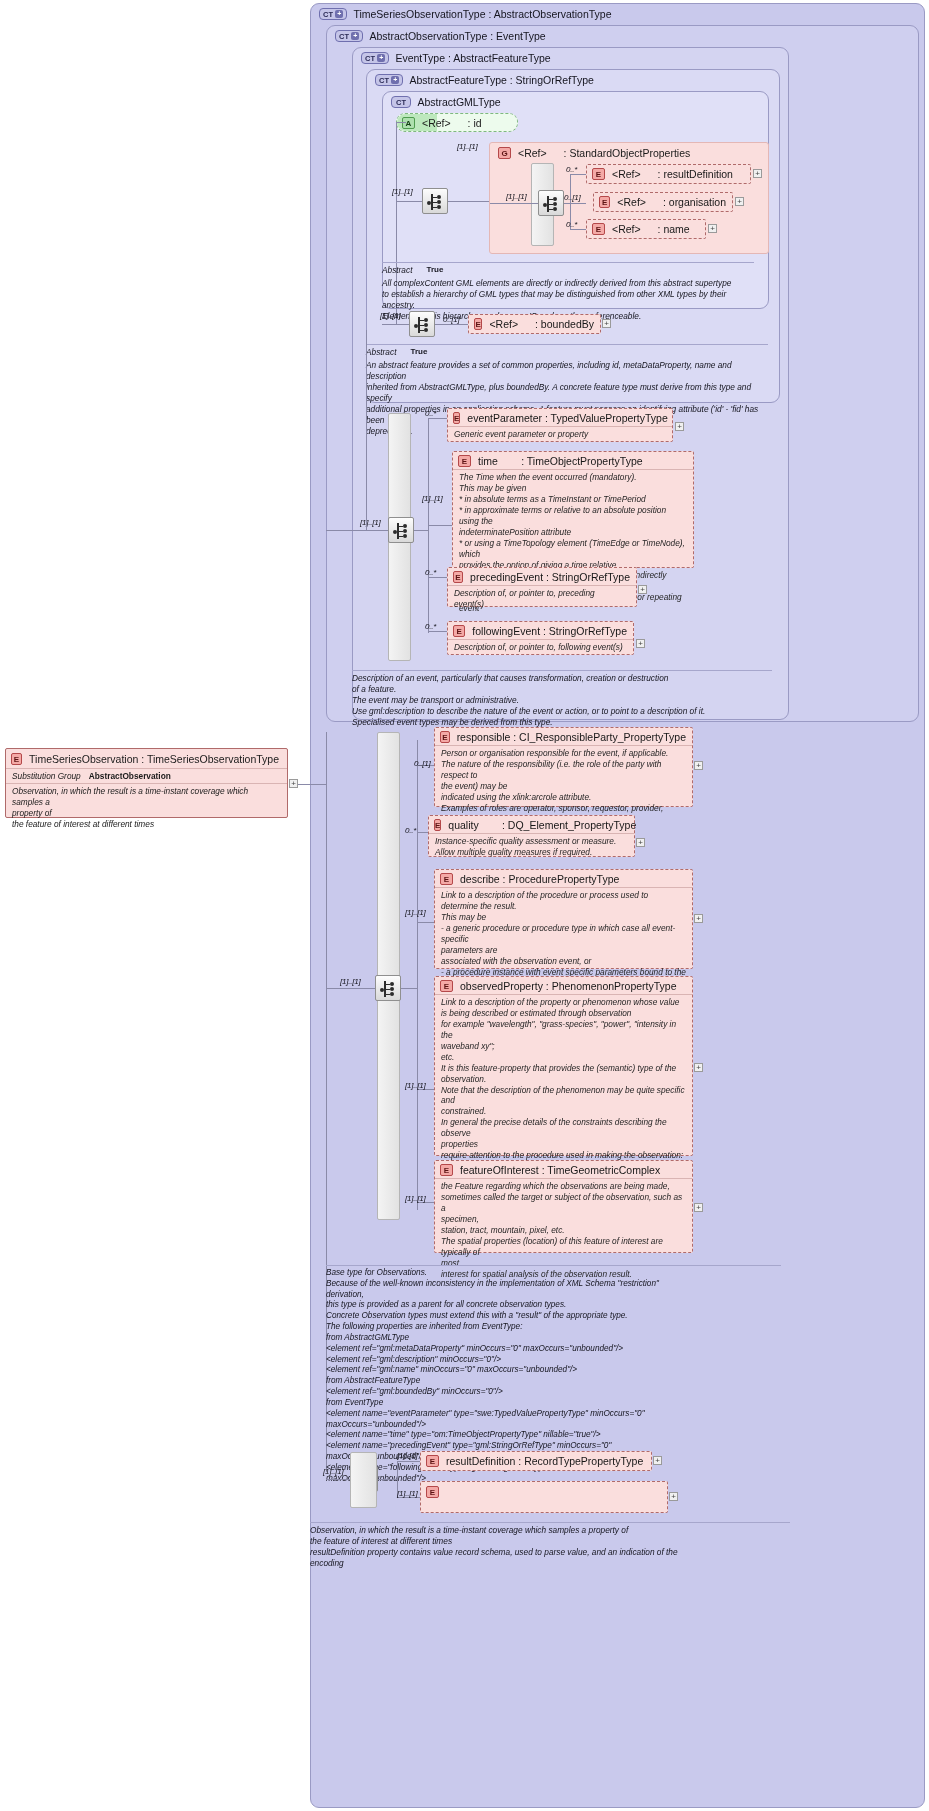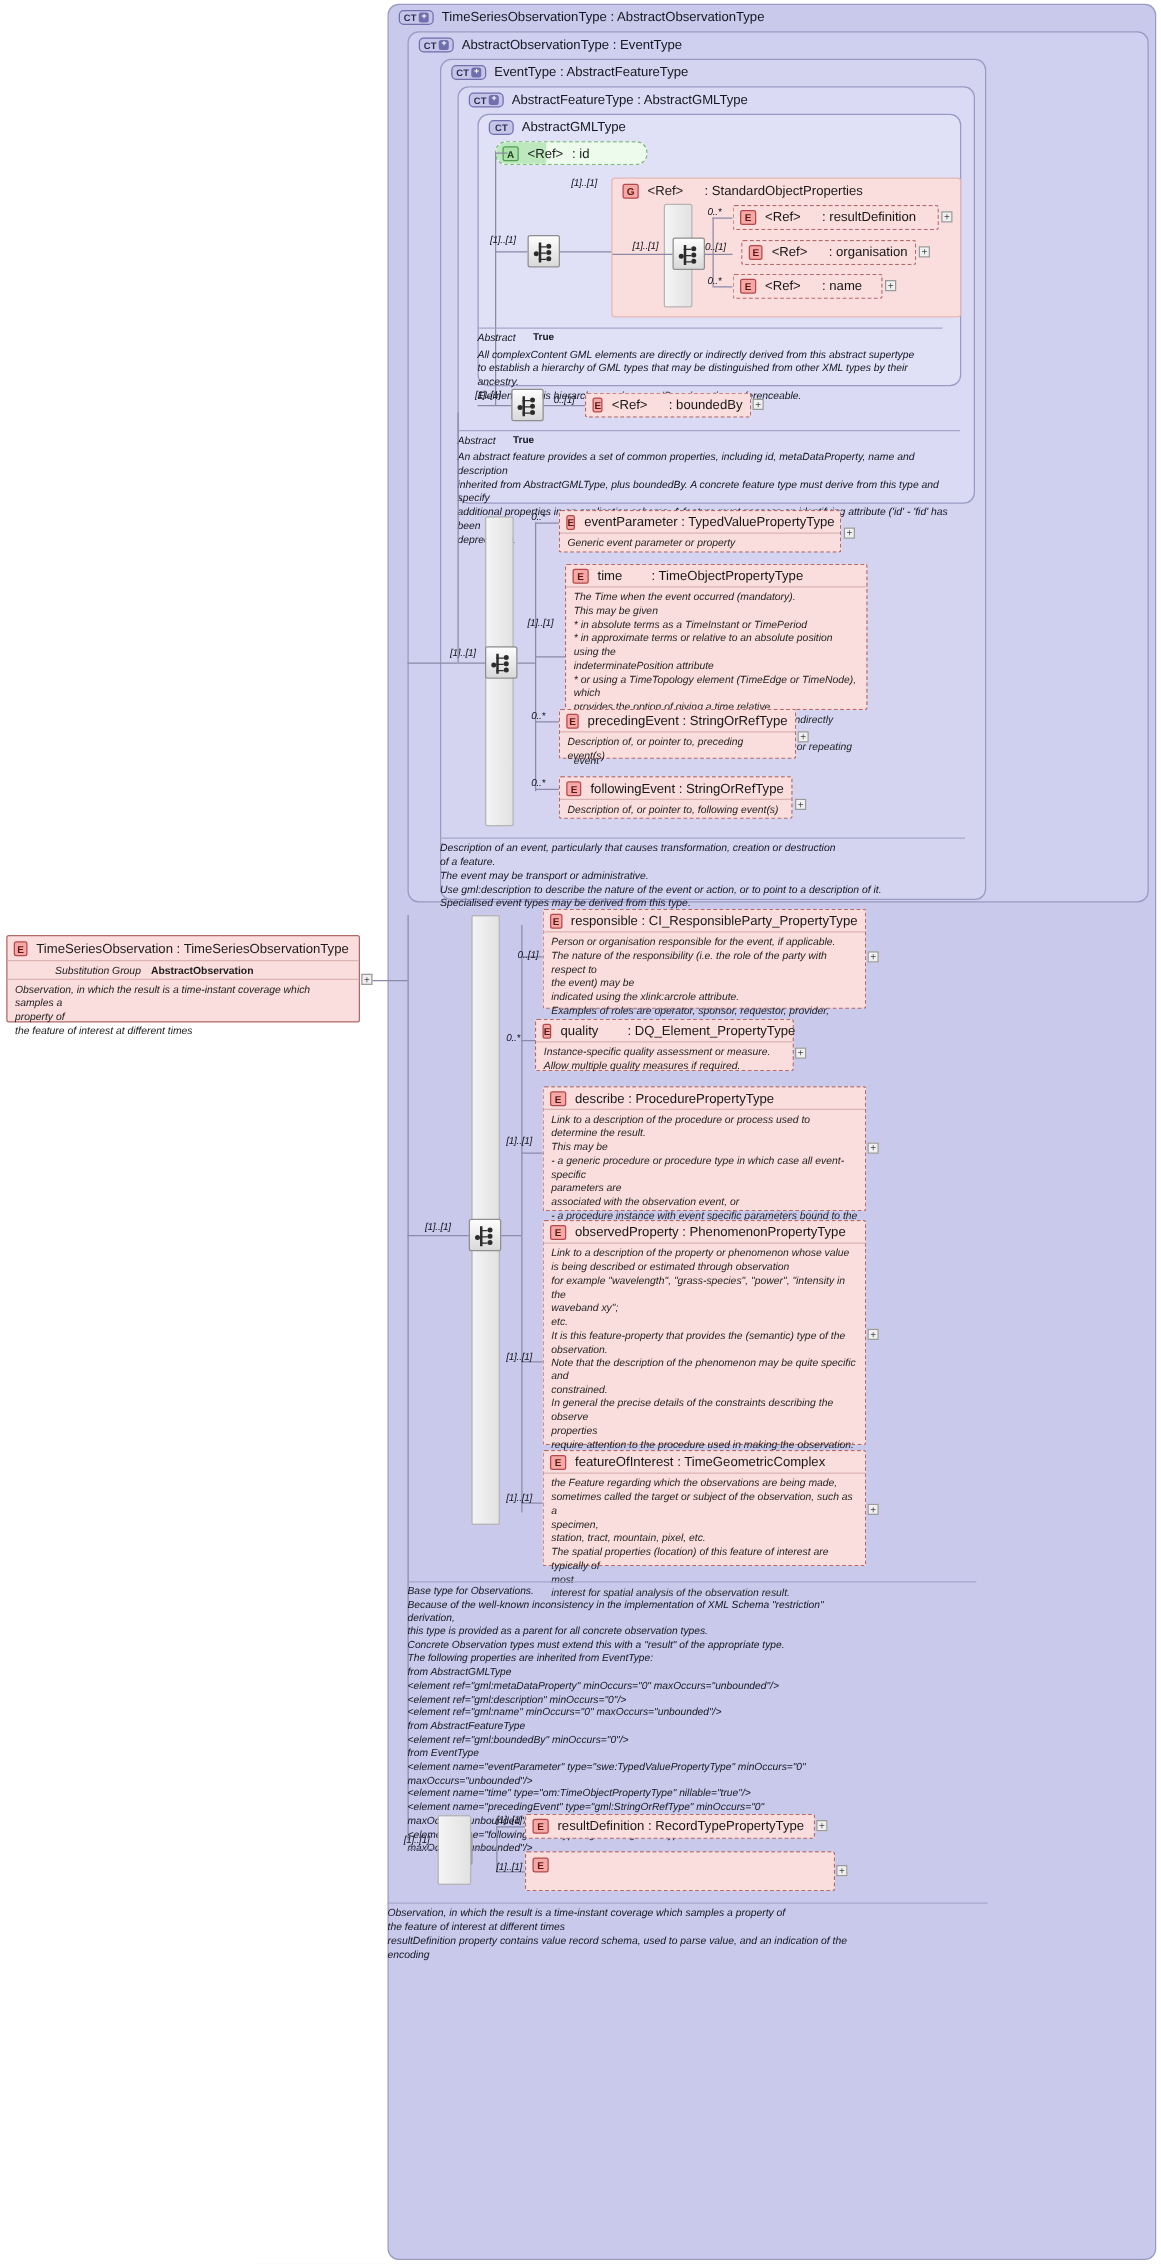--- a/index.html
+++ b/index.html
@@ -168,21 +168,21 @@
   }
   .rootbox .rb-title {
     display:flex; align-items:center; gap:7px;
     padding:4px 8px 3px 5px; font-size:10.5px; white-space:nowrap;
   }
   .rootbox .rb-sub {
     border-top:1px solid #d9b4b3;
     padding:2px 6px 2px 6px; font-size:8.3px;
     display:flex; gap:8px;
   }
-  .rootbox .rb-sub i { font-style:italic;margin-left:32px; }
+  .rootbox .rb-sub i { font-style:italic; }
   .rootbox .rb-sub b { font-weight:normal; }
   .rootbox .rb-doc {
     border-top:1px solid #d9b4b3;
     padding:2px 6px 3px 6px; font-style:italic;
     font-size:8.3px; line-height:1.33;
   }
   .mono-doc { font-size:8.2px; line-height:1.32; font-style:italic; }
 </style>
 </head>
 <body>
@@ -204,37 +204,37 @@
 <div class="ct-box lvl3" style="left:352px; top:47px; width:437px; height:673px;">
   <div class="ct-header">
     <span class="ct-badge">CT<span class="plusglyph">+</span></span>
     <span>EventType : AbstractFeatureType</span>
   </div>
 </div>
 
 <div class="ct-box lvl4" style="left:366px; top:69px; width:414px; height:334px;">
   <div class="ct-header">
     <span class="ct-badge">CT<span class="plusglyph">+</span></span>
-    <span>AbstractFeatureType : AbstractGMLType</span>
+    <span>AbstractFeatureType : StringOrRefType</span>
   </div>
 </div>
 
 <div class="ct-box lvl5" style="left:382px; top:91px; width:387px; height:218px;">
   <div class="ct-header">
     <span class="ct-badge" style="padding:0 4px;">CT</span>
     <span>AbstractGMLType</span>
   </div>
 </div>
 
 <div class="attrbox" style="left:396px; top:113px; width:122px; height:19px;">
   <div class="attr-head"></div>
   <div class="ab-inner" style="position:relative;">
     <span class="a-badge">A</span>
     <span>&lt;Ref&gt;</span>
-    <span style="">: id</span>
+    <span style="margin-left:10px;">: id</span>
   </div>
 </div>
 
 <div class="ln v" style="left:396px; top:122px; height:80px;"></div>
 <div class="ln h" style="left:396px; top:122px; width:10px;"></div>
 
 <div class="compositor" style="left:422px; top:188px;">
   <span class="bar"></span>
   <span class="arm" style="top:8px;"></span>
   <span class="arm" style="top:13px;"></span>

